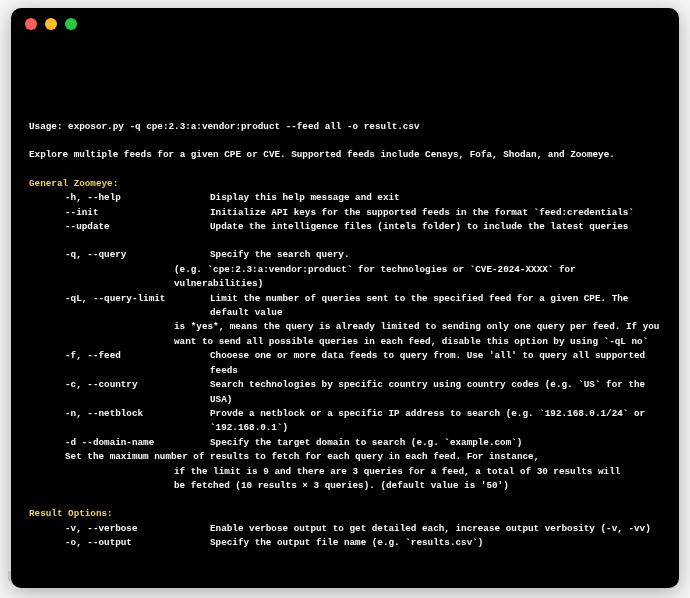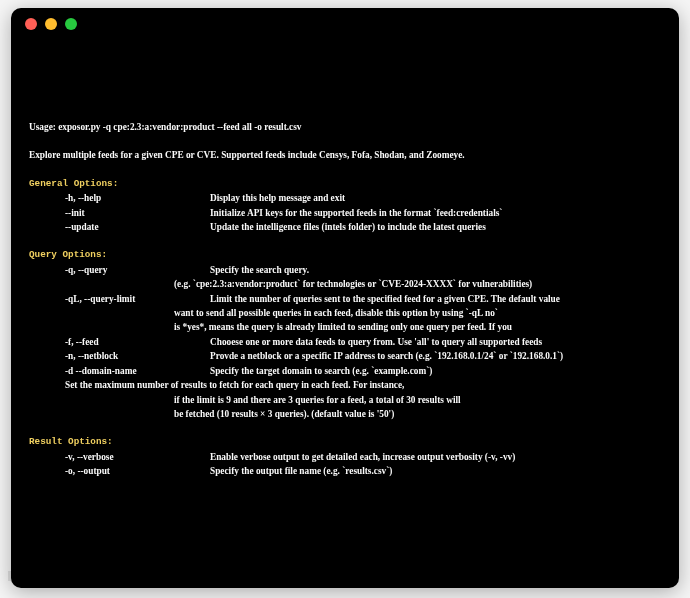--- a/index.html
+++ b/index.html
@@ -64,21 +64,21 @@
     .tl-max { background: #27c93f; }
     .content {
       padding: 0 18px 18px 18px;
       color: #fafafa;
       font-size: 9.3px;
       line-height: 1.55;
       white-space: nowrap;
     }
     .spacer-lg { height: 80px; }
     .spacer { height: 14px; }
-    .bold { font-weight: bold; font-family: Liberation Serif, serif; }
+    .bold { font-weight: bold; }
     .yellow { color: #f0d060; font-weight: bold; }
     .row { display: flex; margin-left: 36px; }
     .flag-col { width: 145px; flex-shrink: 0; }
     .desc-col { flex: 1; white-space: normal; }
     .desc-indent { padding-left: 145px; white-space: normal; }
   </style>
 </head>
 <body>
 
 <div class="watermark">
@@ -92,50 +92,53 @@
     <div class="tl-btn tl-max"></div>
   </div>
   <div class="content">
     <div class="spacer-lg"></div>
 
     <div class="bold">Usage: exposor.py -q cpe:2.3:a:vendor:product --feed all -o result.csv</div>
     <div class="spacer"></div>
     <div class="bold">Explore multiple feeds for a given CPE or CVE. Supported feeds include Censys, Fofa, Shodan, and Zoomeye.</div>
     <div class="spacer"></div>
 
-    <div class="yellow">General Options:</div>
+    <div class="yellow">General Zoomeye:</div>
     <div class="row">
       <div class="flag-col bold">-h, --help</div>
       <div class="desc-col bold">Display this help message and exit</div>
     </div>
     <div class="row">
       <div class="flag-col bold">--init</div>
       <div class="desc-col bold">Initialize API keys for the supported feeds in the format `feed:credentials`</div>
     </div>
     <div class="row">
       <div class="flag-col bold">--update</div>
       <div class="desc-col bold">Update the intelligence files (intels folder) to include the latest queries</div>
     </div>
     <div class="spacer"></div>
 
-    <div class="yellow">Query Options:</div>
     <div class="row">
       <div class="flag-col bold">-q, --query</div>
       <div class="desc-col bold">Specify the search query.</div>
     </div>
     <div class="desc-indent bold">(e.g. `cpe:2.3:a:vendor:product` for technologies or `CVE-2024-XXXX` for vulnerabilities)</div>
     <div class="row">
       <div class="flag-col bold">-qL, --query-limit</div>
       <div class="desc-col bold">Limit the number of queries sent to the specified feed for a given CPE. The default value</div>
     </div>
+    <div class="desc-indent bold">is *yes*, means the query is already limited to sending only one query per feed. If you</div>
     <div class="desc-indent bold">want to send all possible queries in each feed, disable this option by using `-qL no`</div>
-    <div class="desc-indent bold">is *yes*, means the query is already limited to sending only one query per feed. If you</div>
     <div class="row">
       <div class="flag-col bold">-f, --feed</div>
       <div class="desc-col bold">Chooese one or more data feeds to query from. Use 'all' to query all supported feeds</div>
+    </div>
+    <div class="row">
+      <div class="flag-col bold">-c, --country</div>
+      <div class="desc-col bold">Search technologies by specific country using country codes (e.g. `US` for the USA)</div>
     </div>
     <div class="row">
       <div class="flag-col bold">-n, --netblock</div>
       <div class="desc-col bold">Provde a netblock or a specific IP address to search (e.g. `192.168.0.1/24` or `192.168.0.1`)</div>
     </div>
     <div class="row">
       <div class="flag-col bold">-d --domain-name</div>
       <div class="desc-col bold">Specify the target domain to search (e.g. `example.com`)</div>
     </div>
     <div class="row">

